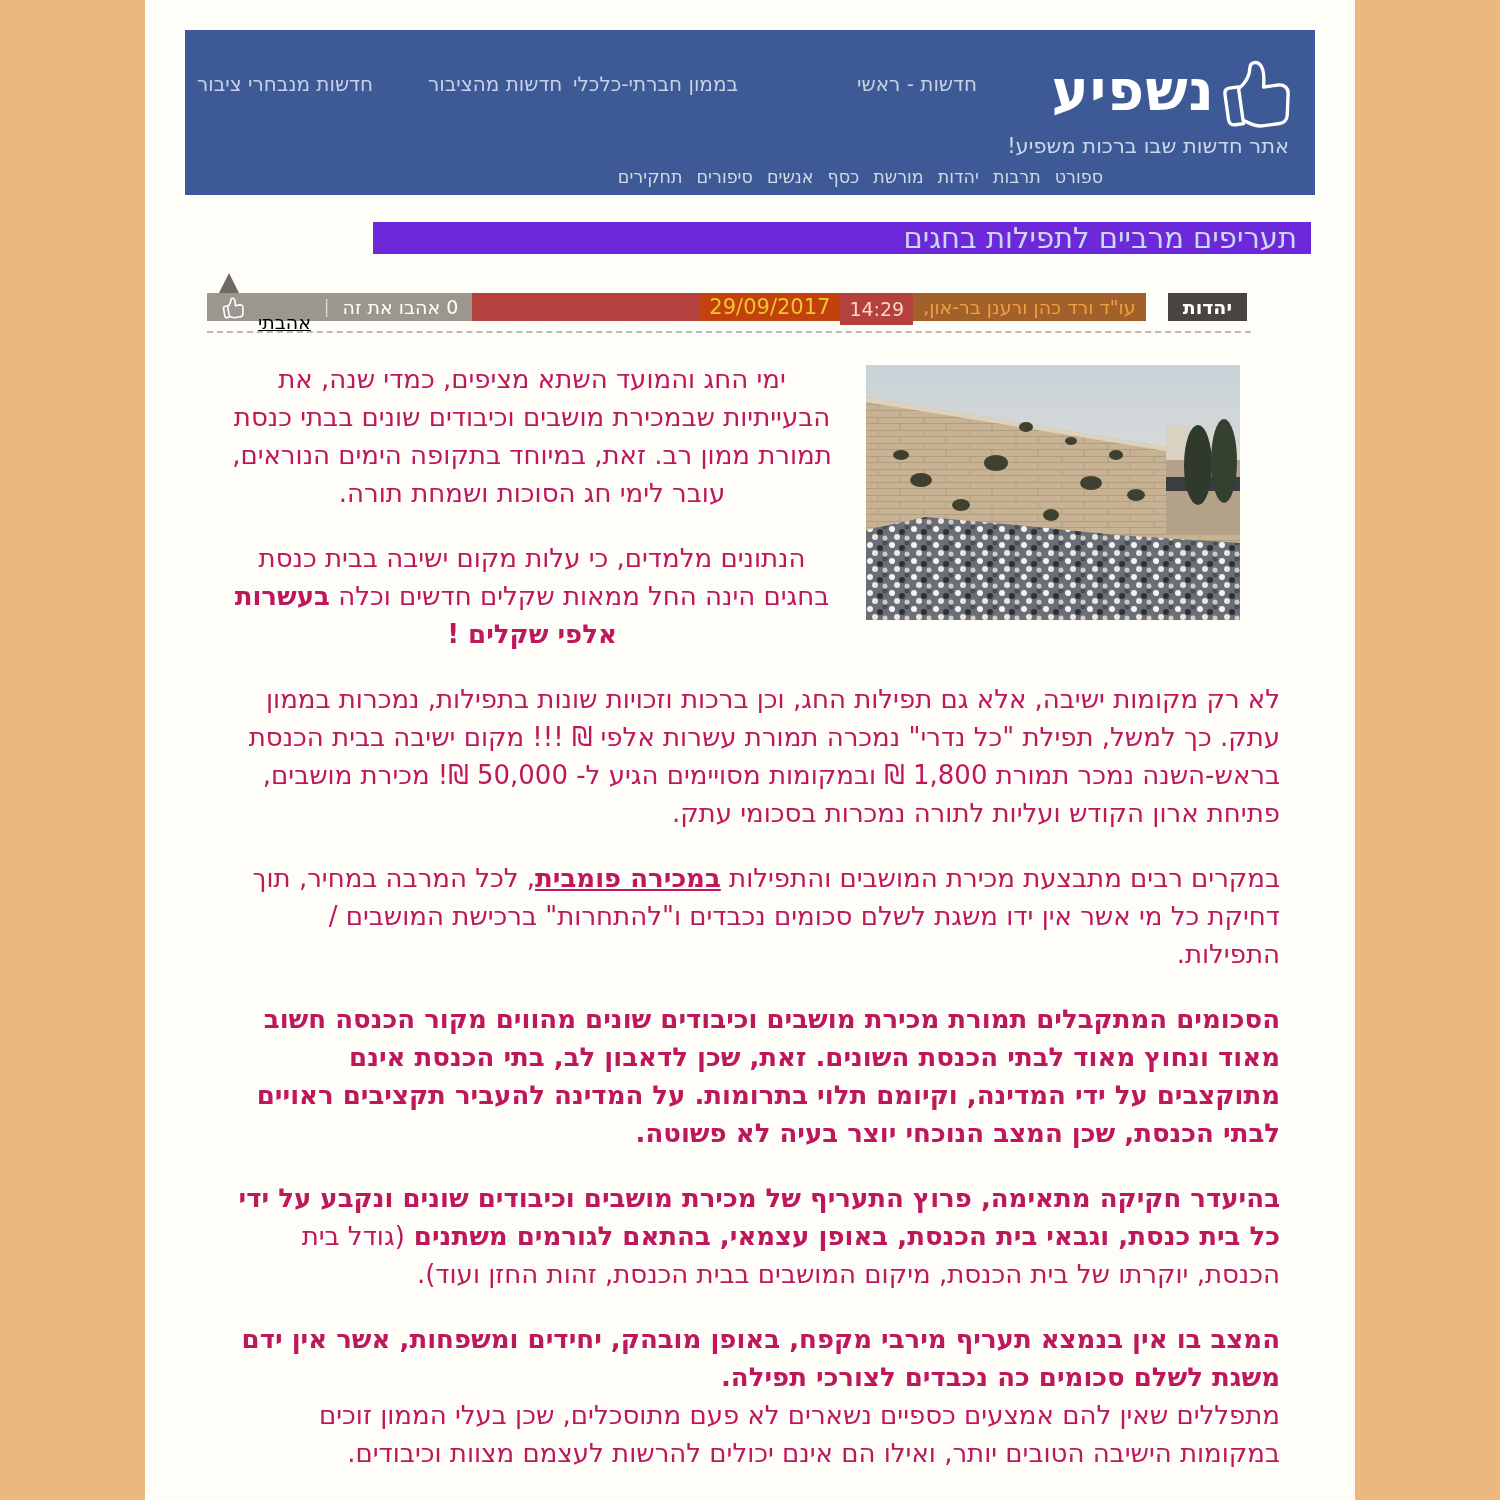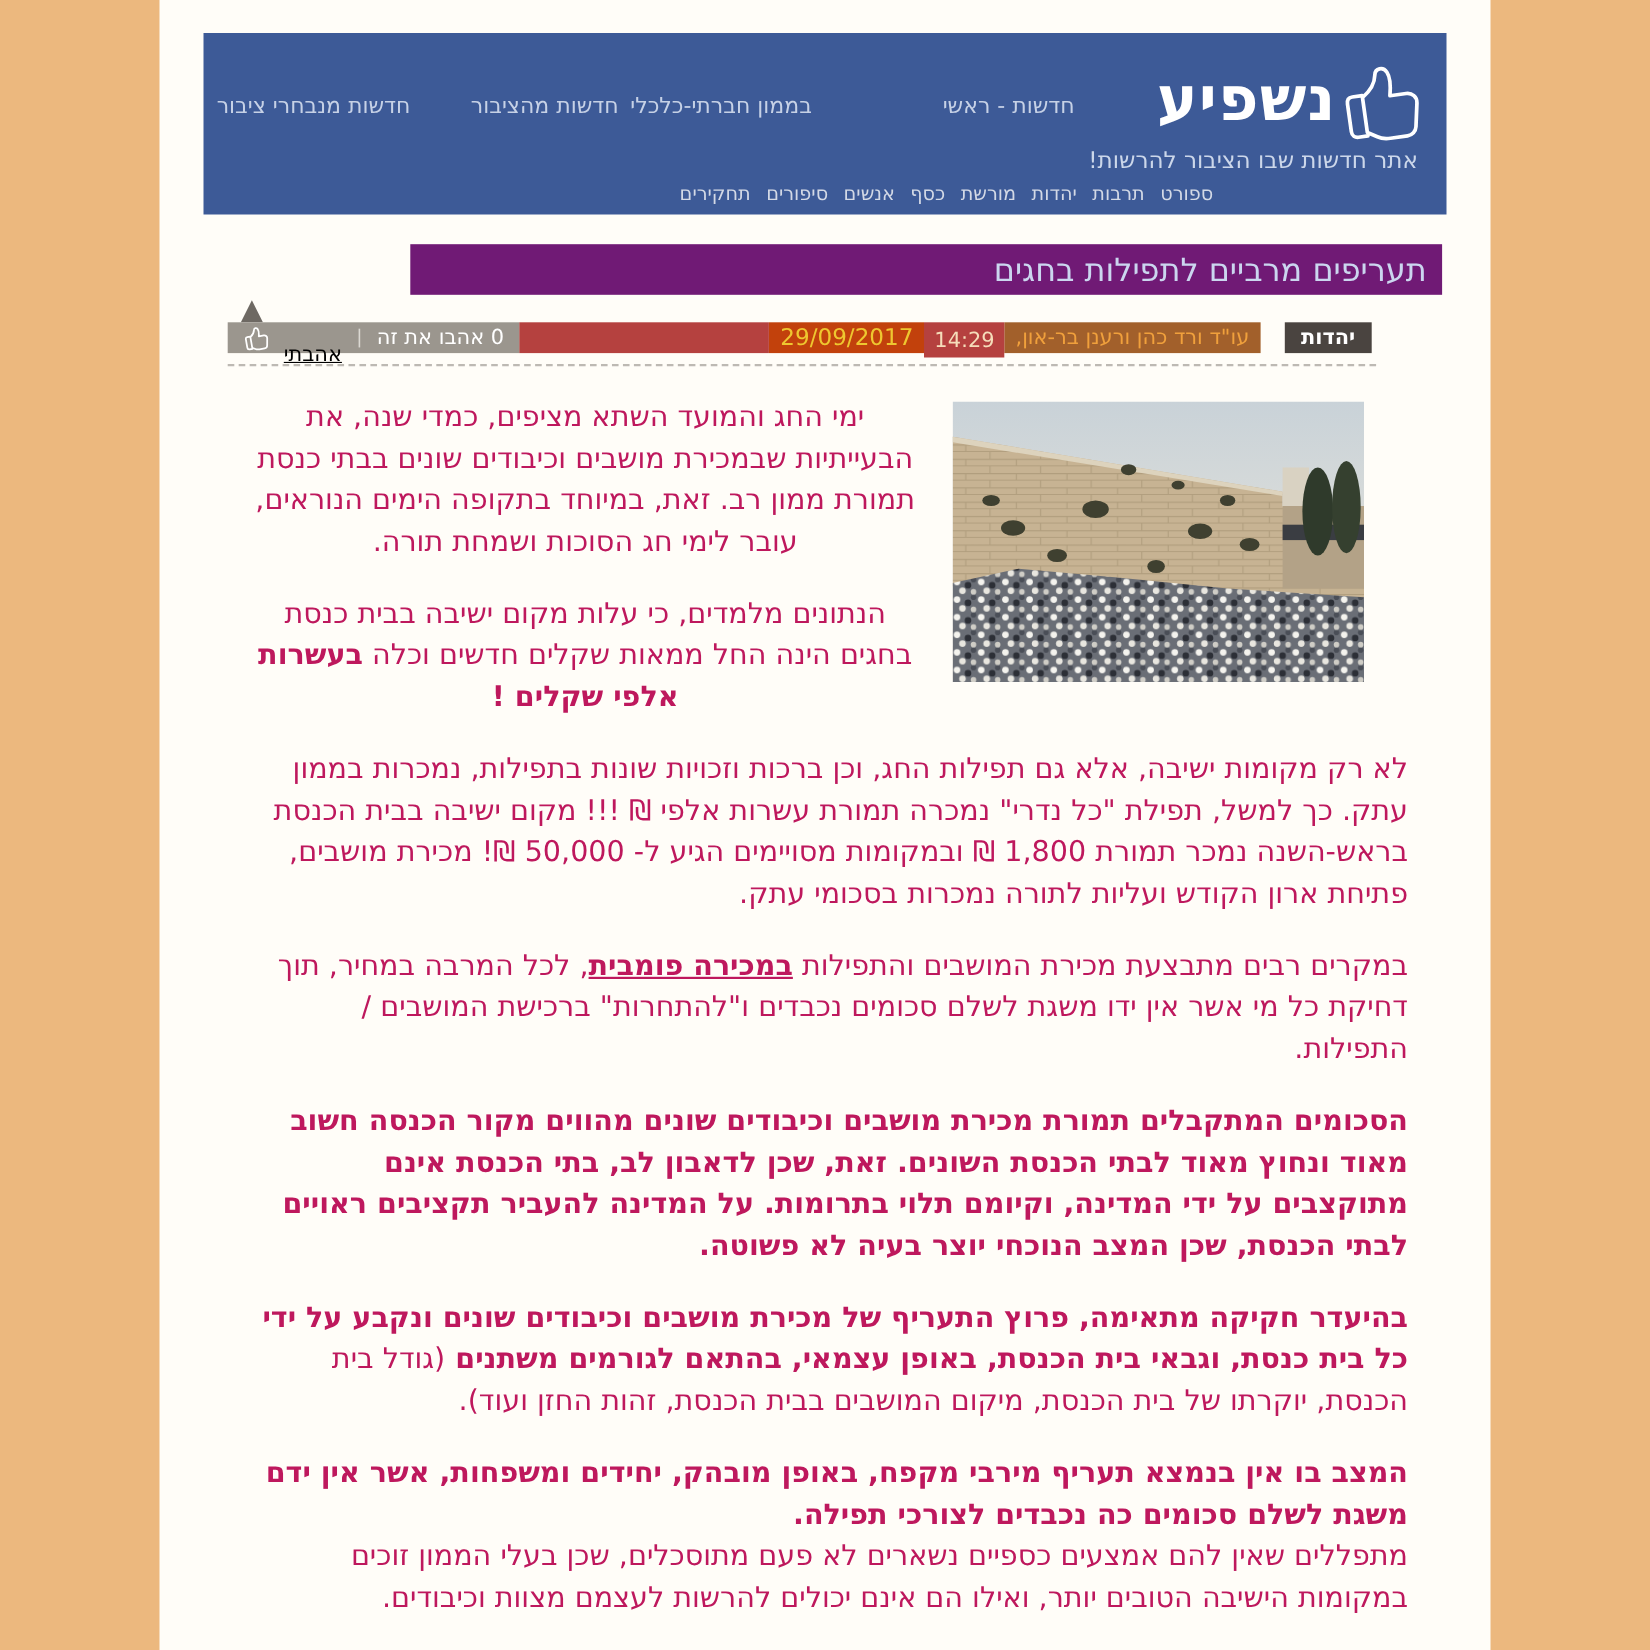--- a/index.html
+++ b/index.html
@@ -9,27 +9,27 @@
     font-family:"DejaVu Sans","Liberation Sans",sans-serif;
   }
   .page{position:absolute;left:145px;top:0;width:1210px;height:1500px;background:#fffdf8;}
 
   
   .header{position:absolute;left:40px;top:30px;width:1130px;height:165px;background:#3d5a97;direction:rtl;}
   .brand{position:absolute;top:18px;right:20px;display:flex;align-items:center;direction:rtl;}
   .brand-thumb{width:78px;height:86px;margin-left:2px;transform:rotate(-8deg);}
   .logo-text{color:#ffffff;font-size:56px;font-weight:bold;letter-spacing:1px;line-height:1;}
   .tagline{position:absolute;top:104px;right:26px;color:#ccd7ea;font-size:21px;}
-  .nav-item{position:absolute;top:54px;color:#c6d1e6;font-size:20px;white-space:nowrap;cursor:pointer;}
+  .nav-item{position:absolute;top:42px;color:#c6d1e6;font-size:20px;white-space:nowrap;cursor:pointer;}
   .nav-item-0{left:672px}.nav-item-1{left:388px}.nav-item-2{left:243px}.nav-item-3{left:12px}
   .subnav{position:absolute;bottom:8px;right:212px;display:flex;direction:rtl;gap:14px;color:#d3d9e6;font-size:17.5px;}
   .subnav span{cursor:pointer;}
 
   
-  .title-bar{position:absolute;left:228px;top:222px;width:938px;height:46px;background:#701a75;direction:rtl;display:flex;align-items:center;}
+  .title-bar{position:absolute;left:228px;top:222px;width:938px;height:32px;background:#6d28d9;direction:rtl;display:flex;align-items:center;}
   .title-bar span{color:#cbd6ef;font-size:29px;padding-right:14px;}
 
   
   .meta-triangle{position:absolute;left:74px;top:273px;width:0;height:0;
     border-left:10px solid transparent;border-right:10px solid transparent;border-bottom:20px solid #6e6963;}
   .meta-bar{position:absolute;left:62px;top:293px;width:1040px;height:28px;direction:rtl;display:flex;align-items:stretch;font-size:19px;white-space:nowrap;}
   .meta-cat{background:#4a4440;color:#ffffff;padding:0 15px;display:flex;align-items:center;font-weight:bold;}
   .meta-gap{width:22px;background:transparent;}
   .meta-author{background:#a2602b;color:#f0a03c;display:flex;align-items:center;padding:0 10px;}
   .meta-time{background:#b5413f;color:#f5ddba;display:flex;align-items:center;padding:16px 9px;}
@@ -61,21 +61,21 @@
       <span class="brand-thumb">
         <svg viewBox="0 0 60 64" width="78" height="86">
           <path d="M17 27 L10 27 C7.2 27 6 29 6 31.5 L6 51 C6 54 8 55.5 10.5 55.5 L17 55.5
                    M17 53 L23.5 57 C26 58.6 29.5 59.3 32.5 59.3 L44.5 59.3 C47.8 59.3 50.6 57 51.2 53.8 L54.2 37.4
                    C55 33.2 51.8 29.8 47.6 29.8 L36.2 29.8 C37.4 24.4 38.6 17.6 36.4 13.2 C34.2 8.8 28.6 9.4 27.8 13.8
                    C26.8 20 23.4 24.4 17 28.4 Z" fill="none" stroke="#ffffff" stroke-width="2.6" stroke-linejoin="round" stroke-linecap="round"></path>
         </svg>
       </span>
       <span class="logo-text">נשפיע</span>
     </div>
-    <div class="tagline">אתר חדשות שבו הציבור להרשות!</div>
+    <div class="tagline">אתר חדשות שבו ברכות משפיע!</div>
     <div id="main-nav">
         <span class="nav-item nav-item-0">חדשות - ראשי</span>
         <span class="nav-item nav-item-1">בממון חברתי-כלכלי</span>
         <span class="nav-item nav-item-2">חדשות מהציבור</span>
         <span class="nav-item nav-item-3">חדשות מנבחרי ציבור</span>
       </div>
     <div class="subnav" id="sub-nav">
         <span>ספורט</span>
         <span>תרבות</span>
         <span>יהדות</span>

